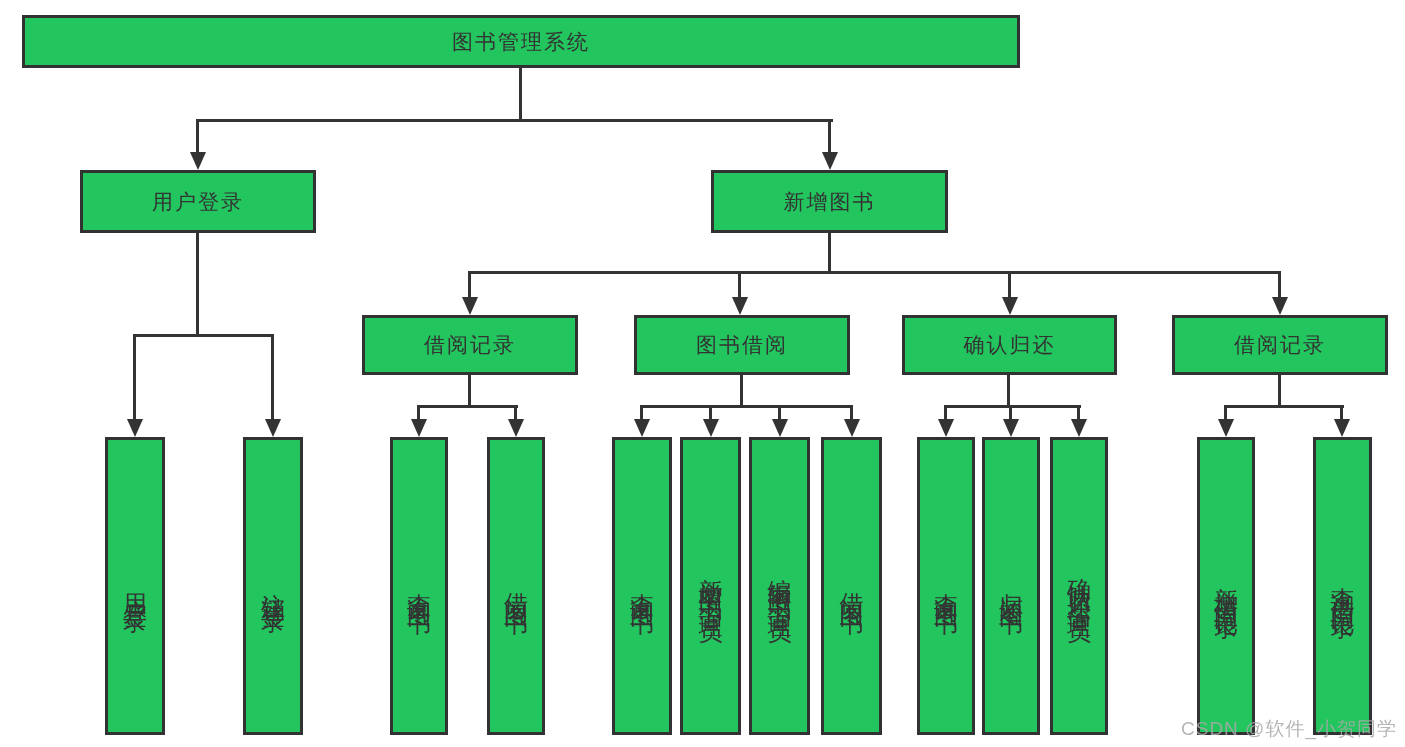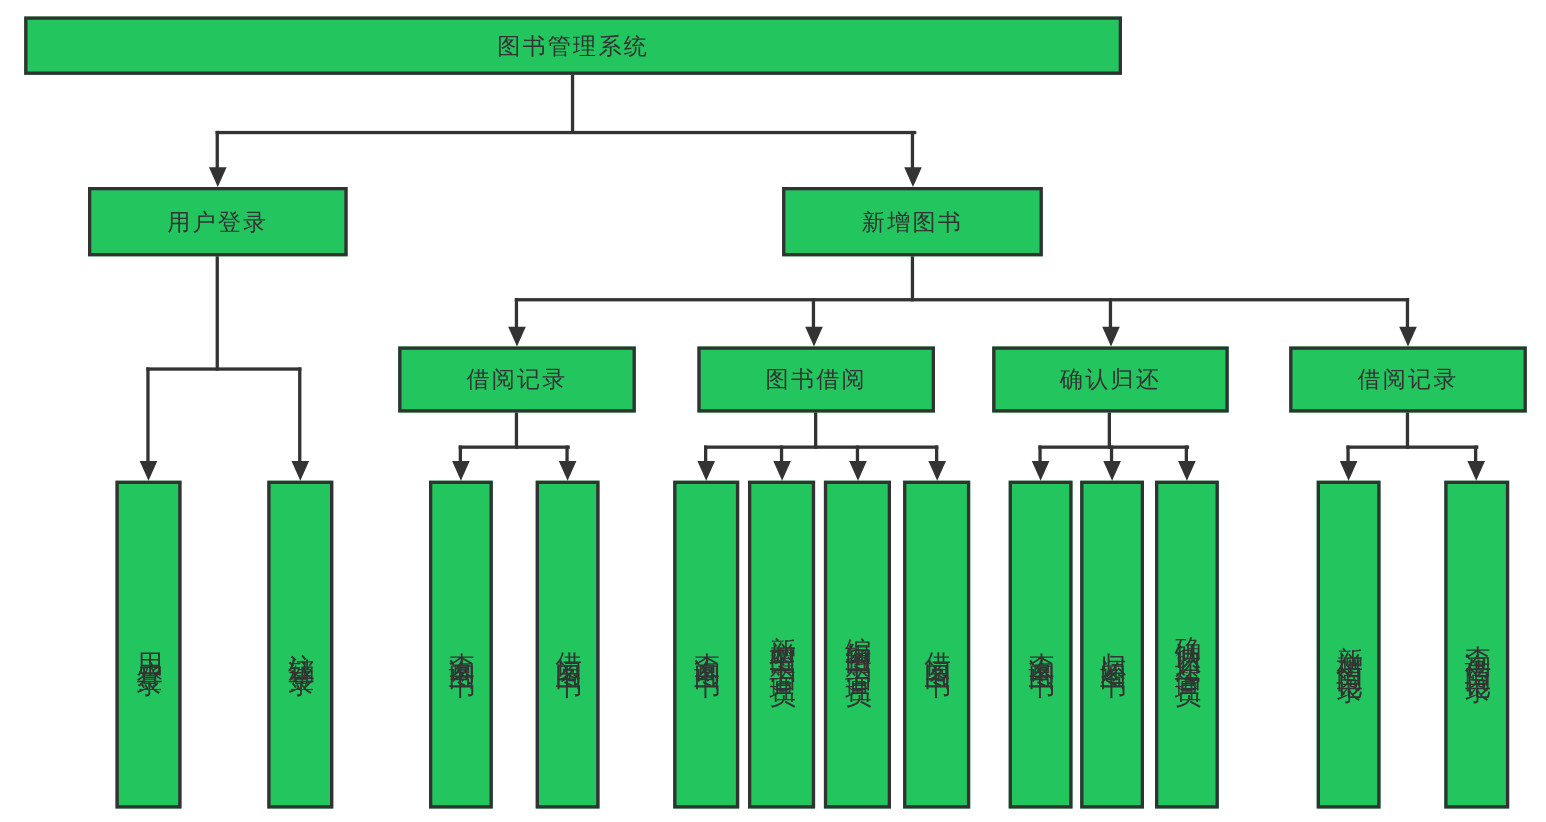--- a/index.html
+++ b/index.html
@@ -191,14 +191,15 @@
     <span class="lbl">确认归还（管理员）</span>
   </div>
 
   <div class="box v" style="left:1197px; top:437px; width:58px; height:298px">
     <span class="lbl">新增借阅记录</span>
   </div>
   <div class="box v" style="left:1313px; top:437px; width:59px; height:298px">
     <span class="lbl">查询借阅记录</span>
   </div>
 
+  <div class="watermark">CSDN @软件_小贺同学</div>
 
 </div>
 
 </body></html>

